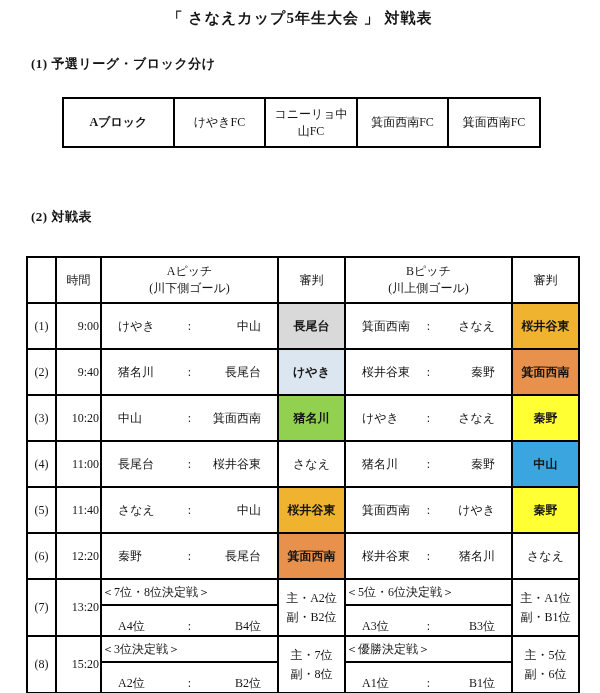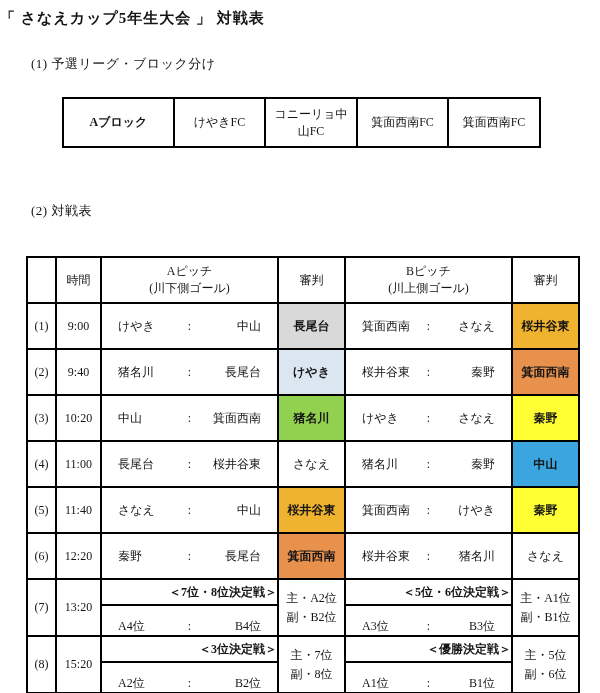--- a/index.html
+++ b/index.html
@@ -3,50 +3,50 @@
 <meta charset="utf-8">
 <style>
   * { box-sizing: border-box; }
   html, body { margin: 0; padding: 0; }
   body {
     width: 600px; height: 693px; background: #ffffff; position: relative;
     font-family: "Liberation Serif", "DejaVu Serif", serif; color: #151515;
   }
   .page-title {
     position: absolute; top: 9px; left: 0; width: 100%;
-    text-align: left; font-size: 15px; font-weight: 700; letter-spacing: 1px;
+    text-align: center; font-size: 15px; font-weight: 700; letter-spacing: 1px;
   }
-  .sec-heading { position: absolute; font-size: 13px; font-weight: 400; letter-spacing: .5px; }
+  .sec-heading { position: absolute; font-size: 13px; font-weight: 700; letter-spacing: .5px; }
   #sec1-heading { top: 55px; left: 31px; }
-  #sec2-heading { top: 202px; left: 31px; }
+  #sec2-heading { top: 208px; left: 31px; }
 
   table { border-collapse: collapse; table-layout: fixed; }
   td { border: 2px solid #000; vertical-align: middle; }
 
   
   #block-table { position: absolute; top: 97px; left: 62px; width: 477px; }
   #block-table td { height: 49px; text-align: center; font-size: 12px; line-height: 1.35; padding: 2px 6px; word-break: break-all; }
   .block-label { font-weight: 700; }
 
   
   #match-table { position: absolute; top: 256px; left: 26px; width: 552px; }
   #match-table td { font-size: 12px; }
   tr.hdr td { height: 46px; text-align: center; line-height: 1.4; }
   tr.m td { height: 46px; }
   tr.f td { height: 50px; }
   .c-no { text-align: center; font-size: 11px; }
-  .c-time { text-align: center; }
+  .c-time { text-align: right; }
   .c-match { padding: 0; }
   .match-line { display: flex; align-items: center; height: 100%; padding: 0 16px; }
   .match-line .home { flex: 1 1 0; text-align: left; }
   .match-line .sep { flex: 0 0 16px; text-align: center; }
   .match-line .away { flex: 1 1 0; text-align: right; }
   .c-ref { text-align: center; padding: 0 2px; }
   .decider { display: flex; flex-direction: column; height: 100%; }
-  .decider-title { flex: 0 0 24px; line-height: 24px; border-bottom: 2px solid #000; text-align: right; font-weight: 700; font-size: 12px; }
+  .decider-title { flex: 0 0 24px; line-height: 24px; border-bottom: 2px solid #000; text-align: left; font-weight: 400; font-size: 12px; }
   .decider-match { flex: 1 1 auto; margin-top: 12px; }
   .ref-lines { font-size: 11px; line-height: 1.55; text-align: center; }
 </style>
 </head>
 <body>
 
 <div class="page-title">「 さなえカップ5年生大会 」 対戦表</div>
 
 <div class="sec-heading" id="sec1-heading">(1)  予選リーグ・ブロック分け</div>
 

